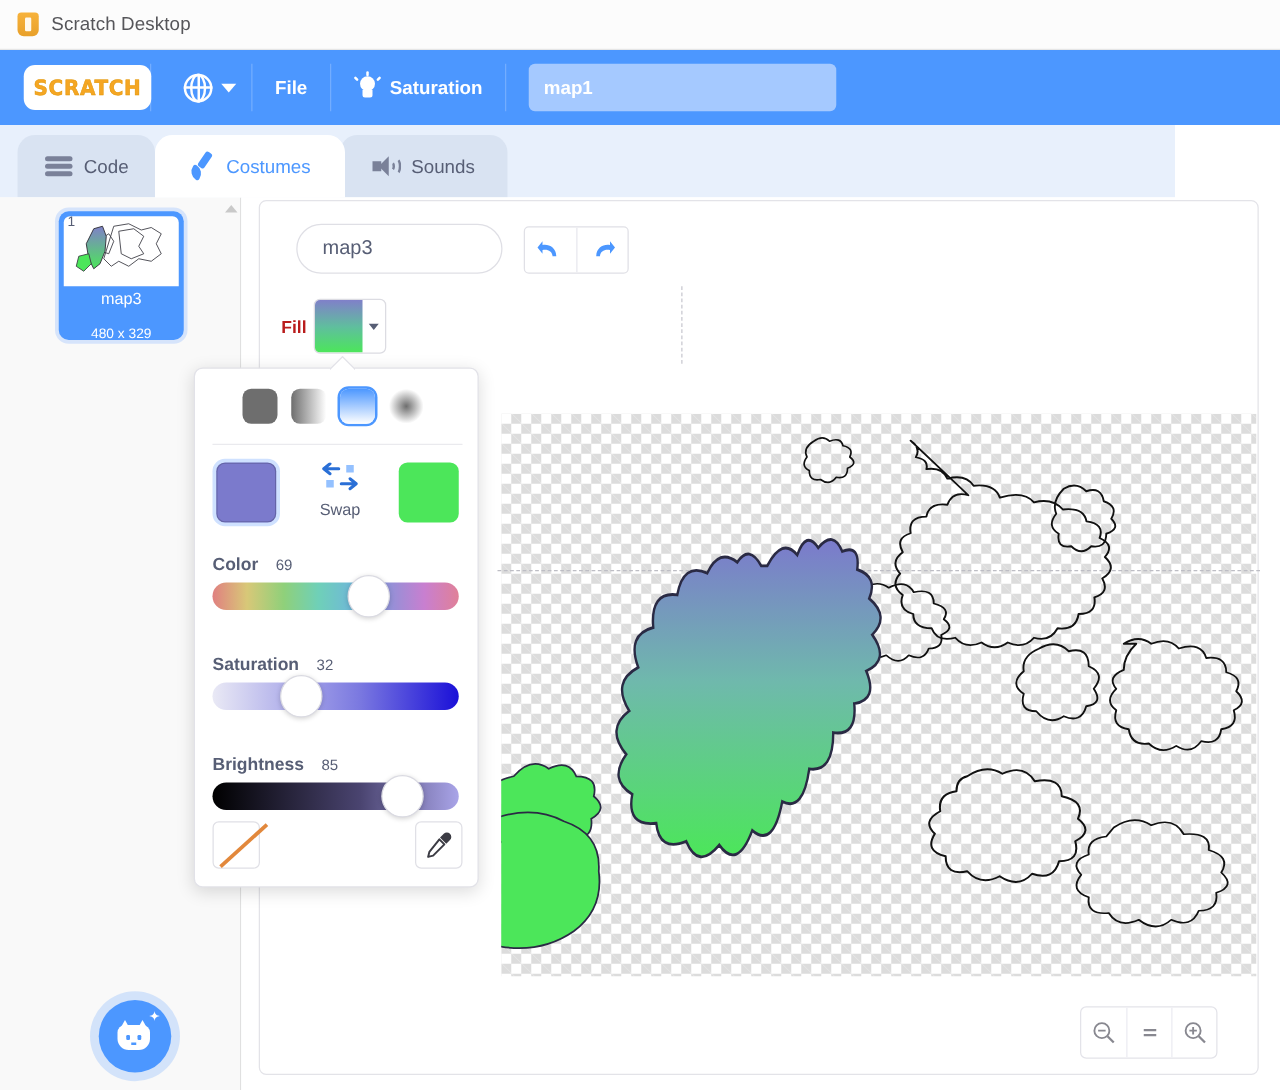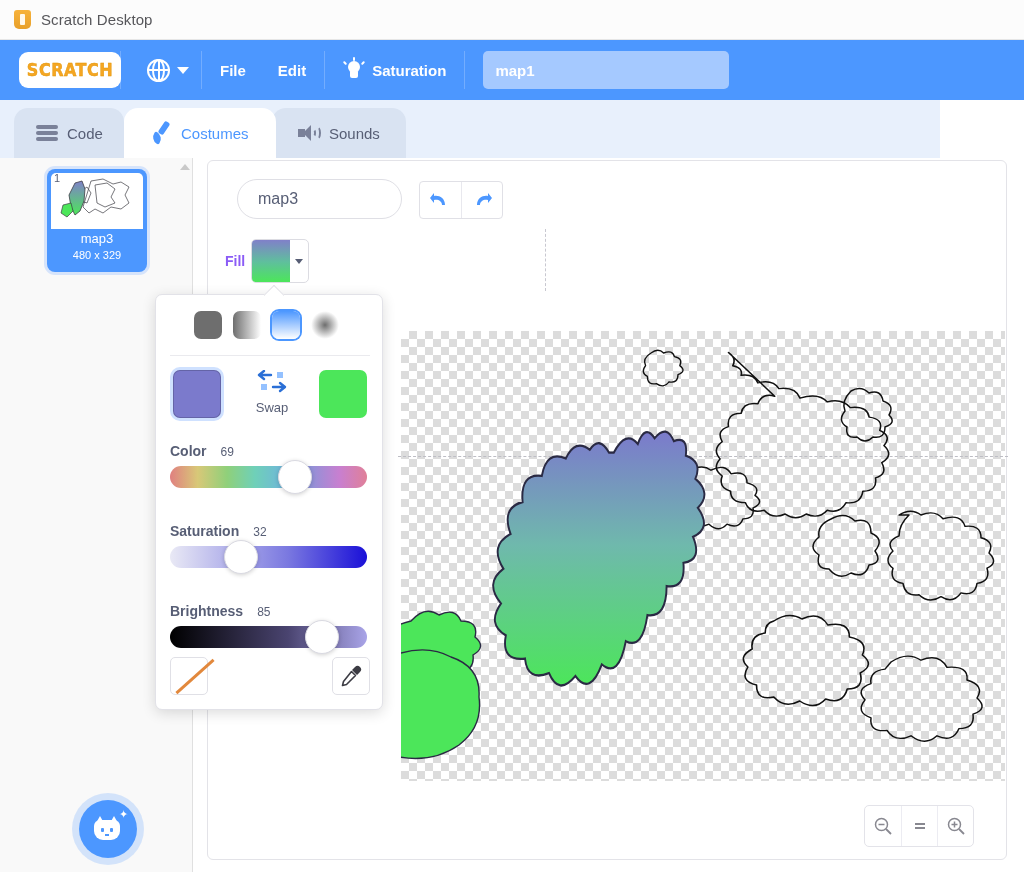--- a/index.html
+++ b/index.html
@@ -194,21 +194,21 @@
     overflow:hidden;
   }
   .costume-num {
     position:absolute; left:7px; top:3px; font-size:11px; color:#575e75; z-index:2;
   }
   .costume-name {
     position:absolute; left:0; top:62px; width:100px; text-align:center;
     color:#ffffff; font-size:13px;
   }
   .costume-size {
-    position:absolute; left:0; top:80px; width:100px; text-align:center;
+    position:absolute; left:0; top:92px; width:100px; text-align:center;
     color:#ffffff; font-size:11px;
   }
   .col-scrollbar {
     position:absolute; right:4px; top:4px; width:9px; height:706px;
   }
   .col-scrollbar .arrow {
     position:absolute; left:0; top:2px; width:0;height:0;
     border-left:5px solid transparent;border-right:5px solid transparent;
     border-bottom:6px solid #c9c9c9;
   }
@@ -270,21 +270,21 @@
   }
   .ur-btn {
     width:42px; height:36px; display:flex; align-items:center; justify-content:center;
     cursor:pointer;
   }
   .ur-btn + .ur-btn { border-left:1px solid #e8e8ee; }
   .fill-row {
     position:absolute; left:17px; top:72px; width:320px; height:56px;
     display:flex; align-items:center;
   }
-  .fill-label { font-size:14px; color:#8b5cf6; font-weight:bold; margin-right:6px; }
+  .fill-label { font-size:14px; color:#b91c1c; font-weight:bold; margin-right:6px; }
   .fill-swatch-wrap {
     width:58px; height:44px; border:1px solid #dcdce2; border-radius:5px;
     background:#ffffff; display:flex; overflow:hidden; cursor:pointer;
   }
   .fill-swatch {
     width:38px; height:42px;
     background: linear-gradient(180deg,#8080c9 0%,#5fbf9d 52%,#4ce65a 100%);
   }
   .fill-caret {
     flex:1; display:flex; align-items:center; justify-content:center;
@@ -448,23 +448,20 @@
     <div class="menu-sep"></div>
     <div class="menu-item lang">
       <span class="globe">
           <span class="globe-oval"></span>
         </span>
       <span class="caret-down"></span>
     </div>
     <div class="menu-sep"></div>
     <div class="menu-item">
       <span>File</span>
-    </div>
-    <div class="menu-item">
-      <span>Edit</span>
     </div>
     <div class="menu-sep"></div>
     <div class="menu-item">
       <span class="bulb">
         <span class="glass"></span>
           <span class="base"></span>
         <span class="ray" style="left:10px;top:-2px;"></span>
         <span class="ray" style="left:1px;top:2px;transform:rotate(-45deg);"></span>
         <span class="ray" style="right:1px;top:2px;transform:rotate(45deg);"></span>
       </span>

